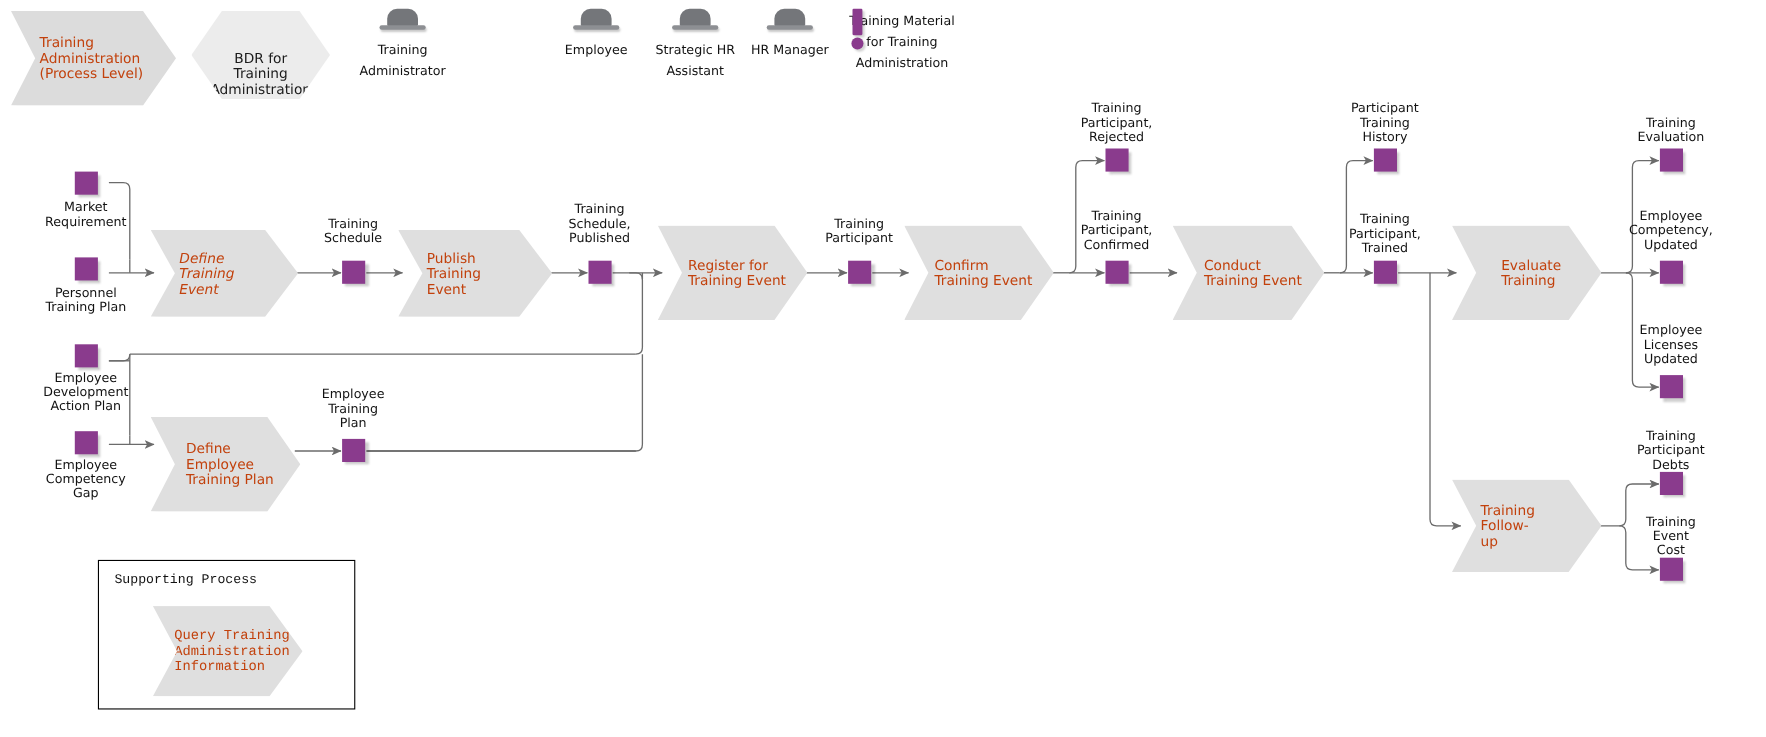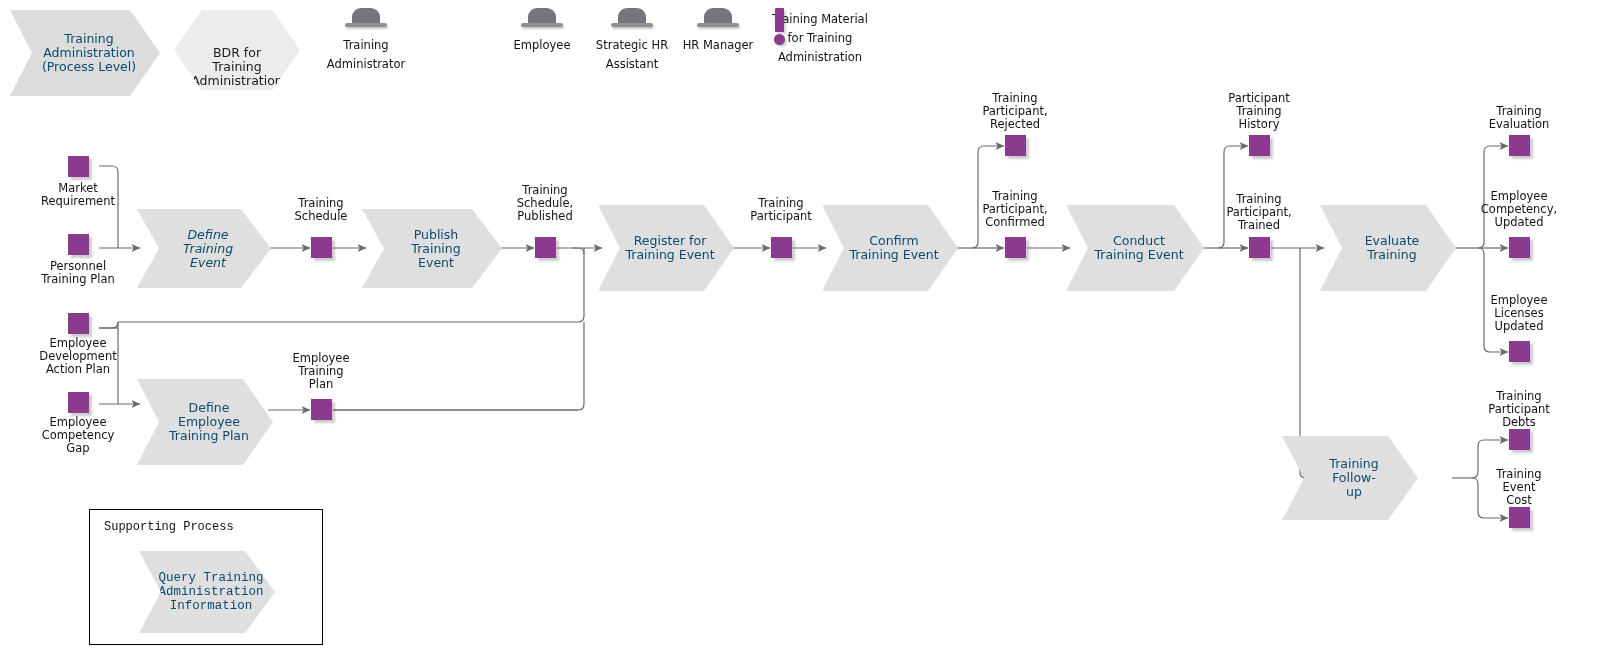--- a/index.html
+++ b/index.html
@@ -21,24 +21,23 @@
     left:0;top:0;
     width:1605px;height:670px;
     pointer-events:none;
   }
 
   
   .chev{
     position:absolute;
     box-sizing:border-box;
     background:#dfdfdf;
-    color:#0c4a6e;
+    color:#c2410c;
     font-size:12.5px;
     line-height:14px;
-    text-align:center;
     display:flex;
     align-items:center;
     justify-content:center;
     padding:0 18px 0 26px;
     clip-path:polygon(0 0, calc(100% - 30px) 0, 100% 50%, calc(100% - 30px) 100%, 0 100%, 22px 50%);
     filter:drop-shadow(3px 3px 2px rgba(0,0,0,0.22));
   }
   .chev.level{
     background:#dcdcdc;
   }
@@ -359,21 +358,21 @@
     <span style="white-space: pre-line;">Define
 Employee
 Training Plan</span>
   </div>
 
   <div class="dobj" style="left:311px;top:399px;"></div>
   <div class="dlabel" style="left: 256px; top: 352px; white-space: pre-line;">Employee
 Training
 Plan</div>
 
-  <div class="chev" style="left:1282px;top:436px;width:136px;height:84px;">
+  <div class="chev" style="left:1320px;top:436px;width:136px;height:84px;">
     <span style="white-space: pre-line;">Training Follow-
 up</span>
   </div>
 
   <div class="dobj" style="left:1509px;top:429px;"></div>
   <div class="dlabel" style="left: 1454px; top: 390px; white-space: pre-line;">Training
 Participant
 Debts</div>
 
   <div class="dobj" style="left:1509px;top:507px;"></div>

